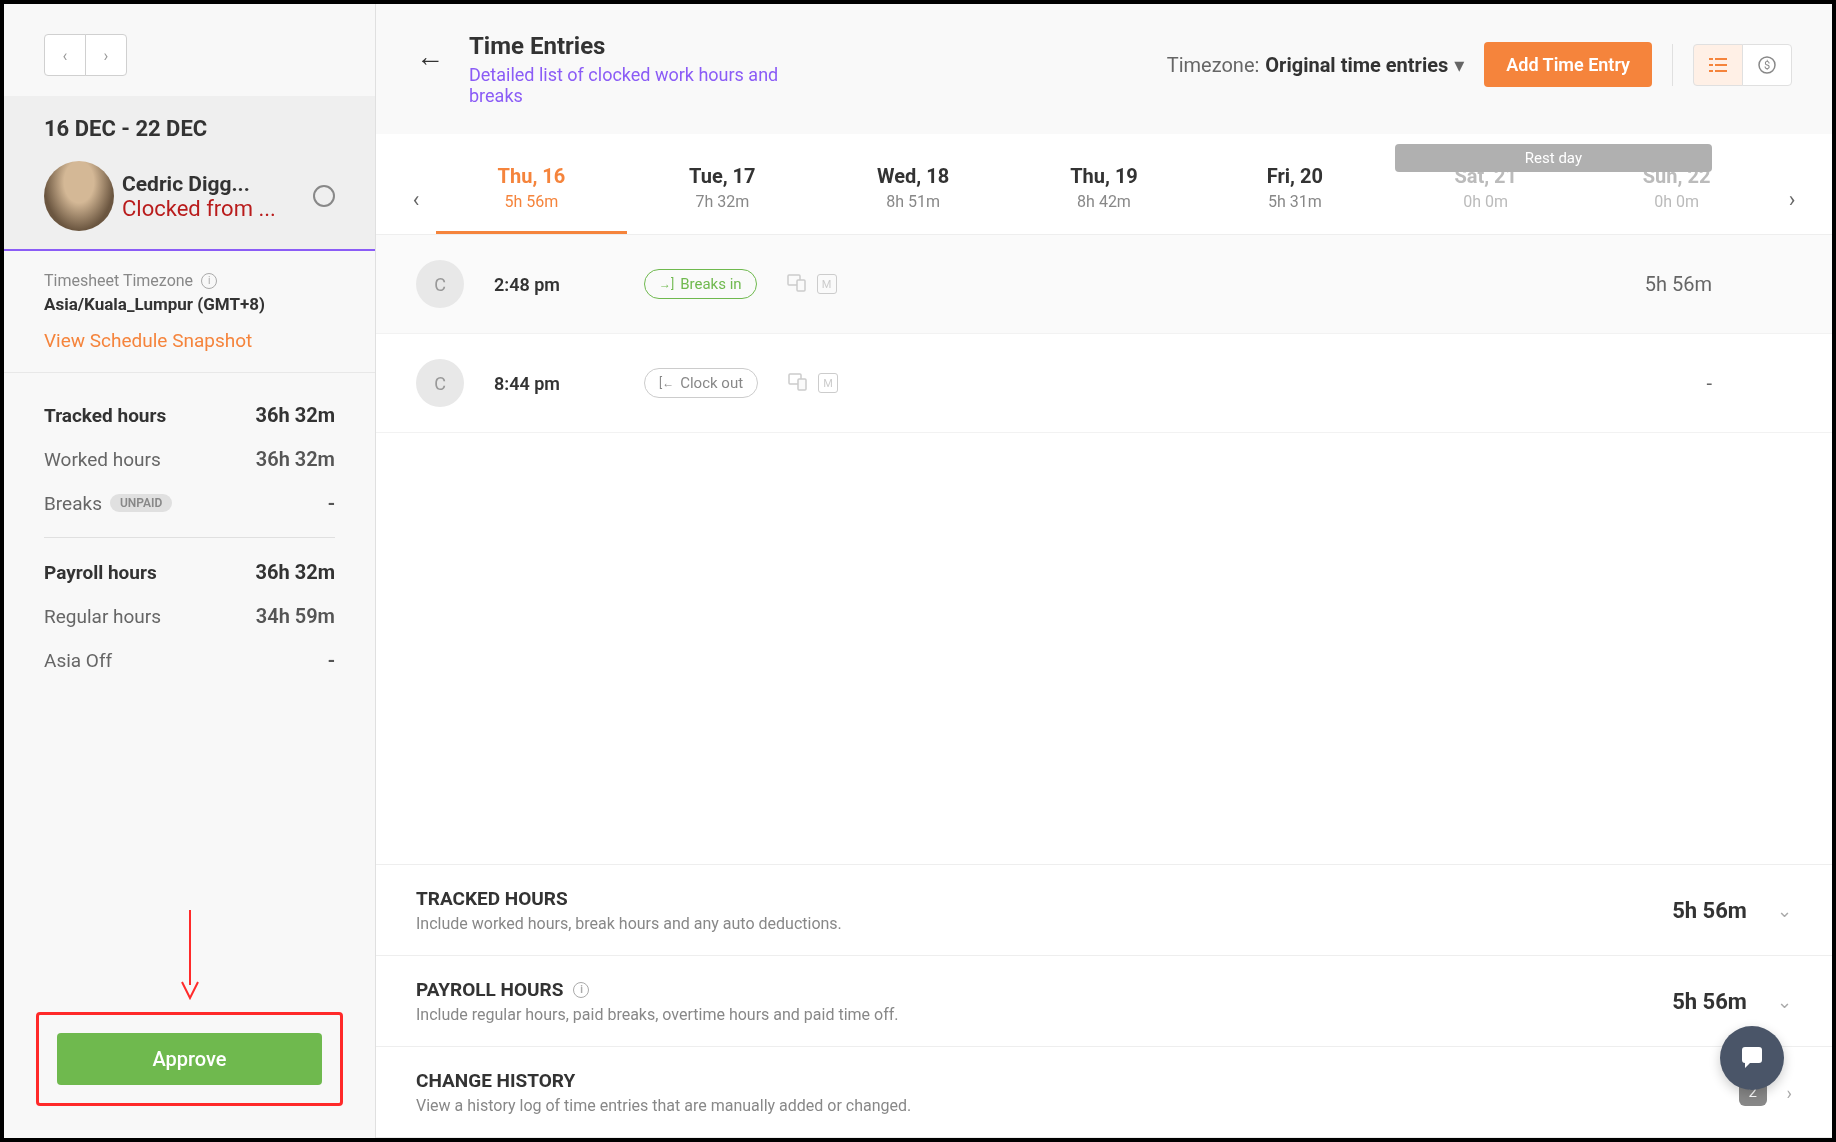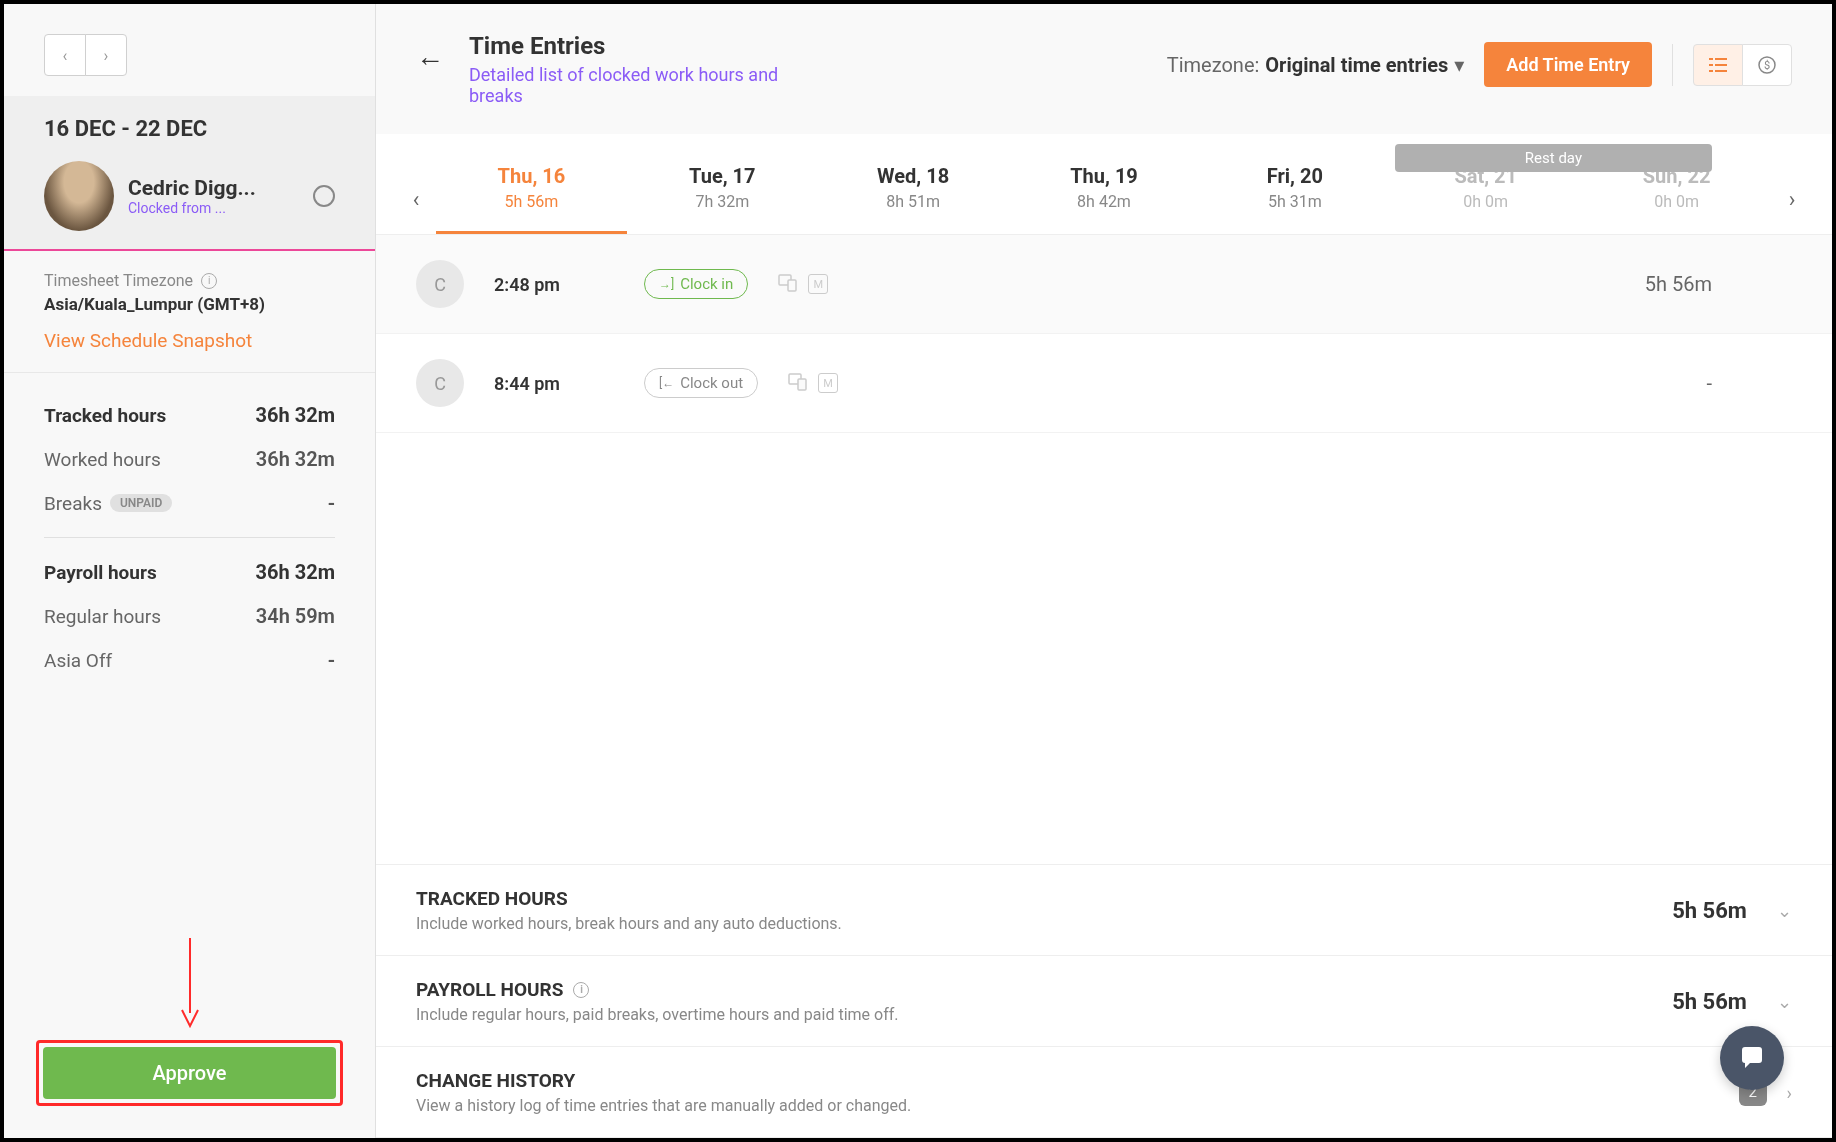--- a/index.html
+++ b/index.html
@@ -4,42 +4,42 @@
 <style>
 * { margin: 0; padding: 0; box-sizing: border-box; font-family: -apple-system, BlinkMacSystemFont, "Segoe UI", Roboto, sans-serif; }
 body { background: #f5f5f5; width: 1836px; height: 1142px; overflow: hidden; position: relative; }
 .app { display: flex; width: 100%; height: 100%; border: 4px solid #000; }
 .sidebar { width: 372px; background: #f8f8f8; display: flex; flex-direction: column; border-right: 1px solid #e0e0e0; }
 .nav-arrows { padding: 30px 40px 20px; display: flex; gap: 0; }
 .nav-arrow { width: 42px; height: 42px; border: 1px solid #d0d0d0; background: #fff; display: flex; align-items: center; justify-content: center; cursor: pointer; color: #999; font-size: 16px; }
 .nav-arrow:first-child { border-radius: 4px 0 0 4px; }
 .nav-arrow:last-child { border-radius: 0 4px 4px 0; margin-left: -1px; }
 .date-range { padding: 20px 40px 10px; font-size: 22px; font-weight: 700; color: #333; background: #efefef; }
-.user-row { display: flex; align-items: center; padding: 10px 40px 18px; background: #efefef; gap: 14px; border-bottom: 2px solid #ec4899; }
+.user-row { display: flex; align-items: center; padding: 10px 40px 18px; background: #efefef; gap: 8px; border-bottom: 2px solid #8b5cf6; }
 .avatar { width: 70px; height: 70px; border-radius: 50%; background: linear-gradient(135deg, #8b6f47, #c4a57b); flex-shrink: 0; overflow: hidden; display: flex; align-items: center; justify-content: center; }
 .avatar-inner { width: 100%; height: 100%; background: radial-gradient(ellipse at 50% 30%, #d4b896 30%, #6b5640 70%); }
 .user-info { flex: 1; overflow: hidden; }
 .user-name { font-size: 21px; font-weight: 700; color: #333; white-space: nowrap; overflow: hidden; text-overflow: ellipsis; }
-.user-status { font-size: 14px; color: #8b5cf6; white-space: nowrap; overflow: hidden; text-overflow: ellipsis; }
+.user-status { font-size: 22px; color: #b91c1c; white-space: nowrap; overflow: hidden; text-overflow: ellipsis; }
 .radio-mark { width: 22px; height: 22px; border: 2px solid #888; border-radius: 50%; flex-shrink: 0; }
 .tz-section { padding: 20px 40px; border-bottom: 1px solid #e8e8e8; }
 .tz-label { font-size: 16px; color: #888; display: flex; align-items: center; gap: 8px; }
 .info-icon { width: 16px; height: 16px; border: 1px solid #aaa; border-radius: 50%; display: inline-flex; align-items: center; justify-content: center; font-size: 10px; color: #aaa; }
 .tz-value { font-size: 17px; font-weight: 700; color: #333; margin-top: 4px; }
 .snapshot-link { font-size: 19px; color: #f5843c; margin-top: 15px; cursor: pointer; }
 .stats { padding: 20px 40px; }
 .stat-row { display: flex; justify-content: space-between; align-items: center; padding: 10px 0; }
 .stat-label { font-size: 19px; color: #666; display: flex; align-items: center; gap: 8px; }
 .stat-label.bold { font-weight: 700; color: #333; }
 .stat-value { font-size: 20px; font-weight: 700; color: #333; }
 .stat-value.regular { font-weight: 600; color: #555; }
 .divider { height: 1px; background: #e0e0e0; margin: 12px 0; }
 .badge-pill { background: #e0e0e0; color: #888; font-size: 12px; padding: 2px 10px; border-radius: 10px; font-weight: 600; }
 .approve-wrap { margin-top: auto; padding: 32px; position: relative; }
-.approve-box { border: 3px solid #ff2a2a; padding: 4px; border-radius: 4px; text-decoration: underline; }
+.approve-box { border: 3px solid #ff2a2a; padding: 18px; border-radius: 4px; text-decoration: underline; }
 .approve-btn { width: 100%; height: 52px; background: #6fb94e; color: #fff; border: none; border-radius: 4px; font-size: 20px; font-weight: 500; cursor: pointer; }
 .red-arrow { position: absolute; left: 50%; top: -70px; transform: translateX(-50%); }
 
 .main { flex: 1; display: flex; flex-direction: column; background: #f5f5f5; }
 .header { display: flex; align-items: flex-start; padding: 28px 40px; gap: 25px; background: #f9f9f9; }
 .back-arrow { font-size: 28px; color: #333; cursor: pointer; margin-top: 8px; }
 .header-text { flex: 1; }
 .header-title { font-size: 24px; font-weight: 700; color: #333; }
 .header-sub { font-size: 18px; color: #8b5cf6; margin-top: 4px; max-width: 360px; }
 .header-right { display: flex; align-items: center; gap: 20px; margin-top: 10px; }
@@ -232,21 +232,21 @@
       </div>
     </div>
 
     <div class="entries-area">
       <div class="entries entries-scroll" id="entries">
           <div class="entry-row">
             <div class="entry-avatar">C</div>
             <div class="entry-time">2:48 pm</div>
             <div class="entry-badge">
               <span style="font-size:12px">→]</span>
-              <span>Clock in</span>
+              <span>Breaks in</span>
             </div>
             <div class="entry-icons">
               <svg width="20" height="18" viewBox="0 0 20 18">
                 <rect x="1" y="1" width="12" height="10" rx="1" fill="none" stroke="#ccc" stroke-width="1.5"></rect>
                 <rect x="10" y="6" width="8" height="11" rx="1" fill="#fafafa" stroke="#ccc" stroke-width="1.5"></rect>
               </svg>
               <span class="entry-icon-square">M</span>
             </div>
             <div class="entry-duration">5h 56m</div>
           </div>

